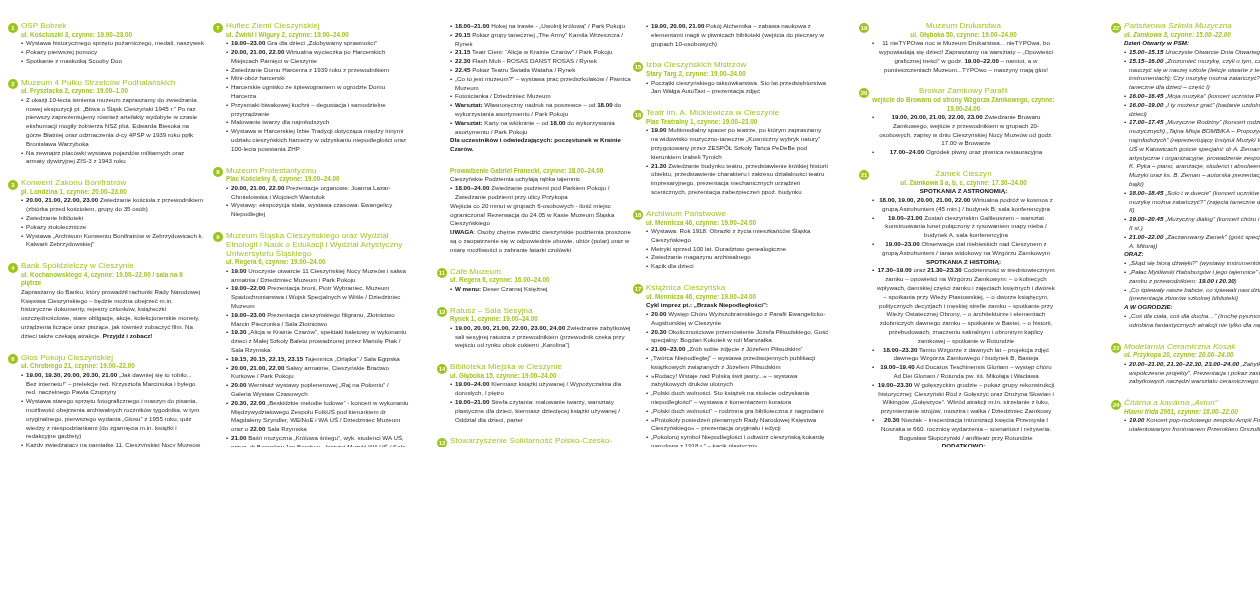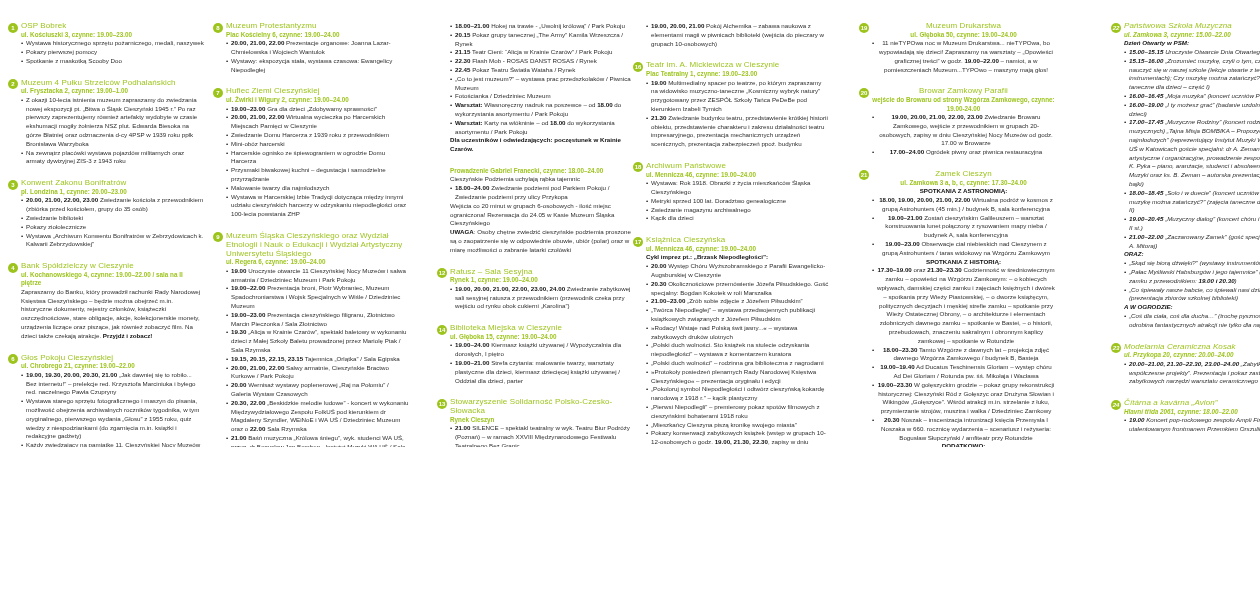--- a/index.html
+++ b/index.html
@@ -81,41 +81,41 @@
           </div>
           <div class="sub">ul. Chrobrego 21, czynne: 19.00–22.00</div>
           <div class="ln bu"><b>19.00, 19.30, 20.00, 20.30, 21.00</b><span> „Jak dawniej się to robiło... Bez internetu!” – prelekcje red. Krzysztofa Marciniuka i byłego red. naczelnego Pawła Czupryny</span></div>
           <div class="ln bu"><span>Wystawa starego sprzętu fotograficznego i maszyn do pisania, możliwość obejrzenia archiwalnych roczników tygodnika, w tym oryginalnego, pierwszego wydania „Głosu” z 1955 roku, quiz wiedzy z niespodziankami (do zgarnięcia m.in. książki i redakcyjne gadżety)</span></div>
           <div class="ln bu"><span>Każdy zwiedzający na pamiątkę 11. Cieszyńskiej Nocy Muzeów otrzyma kserokopię okładki pierwszego wydania „Głosu”!</span></div>
         </section>
       </div>
       <div class="col" style="left: 213px;">
         <section class="sec">
           <div class="hdr">
-            <span class="badge">8</span>
-            <span class="title">Muzeum Protestantyzmu</span>
-          </div>
-          <div class="sub">Plac Kościelny 6, czynne: 19.00–24.00</div>
-          <div class="ln bu"><b>20.00, 21.00, 22.00</b><span> Prezentacje organowe: Joanna Lazar-Chmielowska i Wojciech Wantulok</span></div>
-          <div class="ln bu"><span>Wystawy: ekspozycja stała, wystawa czasowa: Ewangelicy Niepodległej</span></div>
-        </section>
-        <section class="sec">
-          <div class="hdr">
             <span class="badge">7</span>
             <span class="title">Hufiec Ziemi Cieszyńskiej</span>
           </div>
           <div class="sub">ul. Żwirki i Wigury 2, czynne: 19.00–24.00</div>
           <div class="ln bu"><b>19.00–23.00</b><span> Gra dla dzieci „Zdobywamy sprawności”</span></div>
           <div class="ln bu"><b>20.00, 21.00, 22.00</b><span> Wirtualna wycieczka po Harcerskich Miejscach Pamięci w Cieszynie</span></div>
           <div class="ln bu"><span>Zwiedzanie Domu Harcerza z 1939 roku z przewodnikiem</span></div>
           <div class="ln bu"><span>Mini-obóz harcerski</span></div>
           <div class="ln bu"><span>Harcerskie ognisko ze śpiewograniem w ogrodzie Domu Harcerza</span></div>
           <div class="ln bu"><span>Przysmaki biwakowej kuchni – degustacja i samodzielne przyrządzanie</span></div>
           <div class="ln bu"><span>Malowanie twarzy dla najmłodszych</span></div>
           <div class="ln bu"><span>Wystawa w Harcerskiej Izbie Tradycji dotycząca między innymi udziału cieszyńskich harcerzy w odzyskaniu niepodległości oraz 100-lecia powstania ZHP</span></div>
+        </section>
+        <section class="sec">
+          <div class="hdr">
+            <span class="badge">8</span>
+            <span class="title">Muzeum Protestantyzmu</span>
+          </div>
+          <div class="sub">Plac Kościelny 6, czynne: 19.00–24.00</div>
+          <div class="ln bu"><b>20.00, 21.00, 22.00</b><span> Prezentacje organowe: Joanna Lazar-Chmielowska i Wojciech Wantulok</span></div>
+          <div class="ln bu"><span>Wystawy: ekspozycja stała, wystawa czasowa: Ewangelicy Niepodległej</span></div>
         </section>
         <section class="sec">
           <div class="hdr">
             <span class="badge">9</span>
             <span class="title">Muzeum Śląska Cieszyńskiego oraz Wydział Etnologii i Nauk o Edukacji i Wydział Artystyczny Uniwersytetu Śląskiego</span>
           </div>
           <div class="sub">ul. Regera 6, czynne: 19.00–24.00</div>
           <div class="ln bu"><b>19.00</b><span> Uroczyste otwarcie 11 Cieszyńskiej Nocy Muzeów i salwa armatnia / Dziedziniec Muzeum i Park Pokoju</span></div>
           <div class="ln bu"><b>19.00–22.00</b><span> Prezentacja broni, Piotr Wybraniec, Muzeum Spadochroniarstwa i Wojsk Specjalnych w Wiśle / Dziedziniec Muzeum</span></div>
           <div class="ln bu"><b>19.00–23.00</b><span> Prezentacja cieszyńskiego filigranu, Złotnictwo Marcin Pieczonka / Sala Złotnictwo</span></div>
@@ -144,20 +144,28 @@
         </section>
         <section class="sec">
           <div class="sub">Prowadzenie Gabriel Franecki, czynne: 18.00–24.00</div>
           <div class="ln"><span>Cieszyńskie Podziemia uchylają rąbka tajemnic</span></div>
           <div class="ln bu"><b>18.00–24.00</b><span> Zwiedzanie podziemi pod Parkiem Pokoju / Zwiedzanie podziemi przy ulicy Przykopa</span></div>
           <div class="ln"><span>Wejścia co 20 minut w grupach 6-osobowych - ilość miejsc ograniczona! Rezerwacja do 24.05 w Kasie Muzeum Śląska Cieszyńskiego</span></div>
           <div class="ln"><b>UWAGA</b><span>: Osoby chętne zwiedzić cieszyńskie podziemia proszone są o zaopatrzenie się w odpowiednie obuwie, ubiór (polar) oraz w miarę możliwości o zabranie latarki czołówki</span></div>
         </section>
         <section class="sec">
           <div class="hdr">
+            <span class="badge">11</span>
+            <span class="title">Cafe Muzeum</span>
+          </div>
+          <div class="sub">ul. Regera 6, czynne: 16.00–24.00</div>
+          <div class="ln bu"><b>W menu:</b><span> Deser Czarnej Księżnej</span></div>
+        </section>
+        <section class="sec">
+          <div class="hdr">
             <span class="badge">12</span>
             <span class="title">Ratusz – Sala Sesyjna</span>
           </div>
           <div class="sub">Rynek 1, czynne: 19.00–24.00</div>
           <div class="ln bu"><b>19.00, 20.00, 21.00, 22.00, 23.00, 24.00</b><span> Zwiedzanie zabytkowej sali sesyjnej ratusza z przewodnikiem (przewodnik czeka przy wejściu od rynku obok cukierni „Karolina”)</span></div>
         </section>
         <section class="sec">
           <div class="hdr">
             <span class="badge">14</span>
             <span class="title">Biblioteka Miejska w Cieszynie</span>
@@ -171,20 +179,28 @@
             <span class="badge">13</span>
             <span class="title">Stowarzyszenie Solidarność Polsko-Czesko-Słowacka</span>
           </div>
           <div class="sub">Rynek Cieszyn</div>
           <div class="ln bu"><b>21.00</b><span> SILENCE – spektakl teatralny w wyk. Teatru Biur Podróży (Poznań) – w ramach XXVIII Międzynarodowego Festiwalu Teatralnego Bez Granic</span></div>
         </section>
       </div>
       <div class="col" style="left: 633px;">
         <section class="sec">
           <div class="ln bu"><b>19.00, 20.00, 21.00</b><span> Pokój Alchemika – zabawa naukowa z elementami magii w piwnicach biblioteki (wejścia do pieczary w grupach 10-osobowych)</span></div>
+        </section>
+        <section class="sec">
+          <div class="hdr">
+            <span class="badge">15</span>
+            <span class="title">Izba Cieszyńskich Mistrzów</span>
+          </div>
+          <div class="sub">Stary Targ 2, czynne: 19.00–24.00</div>
+          <div class="ln bu"><span>Początki cieszyńskiego taksówkarstwa. Sto lat przedsiębiorstwa Jan Wałga AutoTaxi – prezentacja zdjęć</span></div>
         </section>
         <section class="sec">
           <div class="hdr">
             <span class="badge">16</span>
             <span class="title">Teatr im. A. Mickiewicza w Cieszynie</span>
           </div>
           <div class="sub">Plac Teatralny 1, czynne: 19.00–23.00</div>
           <div class="ln bu"><b>19.00</b><span> Multimedialny spacer po teatrze, po którym zapraszamy na widowisko muzyczno-taneczne „Kosmiczny wybryk natury” przygotowany przez ZESPÓŁ Szkoły Tańca PeDeBe pod kierunkiem Izabeli Tymich</span></div>
           <div class="ln bu"><b>21.30</b><span> Zwiedzanie budynku teatru, przedstawienie krótkiej historii obiektu, przedstawienie charakteru i zakresu działalności teatru impresaryjnego, prezentacja mechanicznych urządzeń scenicznych, prezentacja zabezpieczeń ppoż. budynku</span></div>
         </section>

